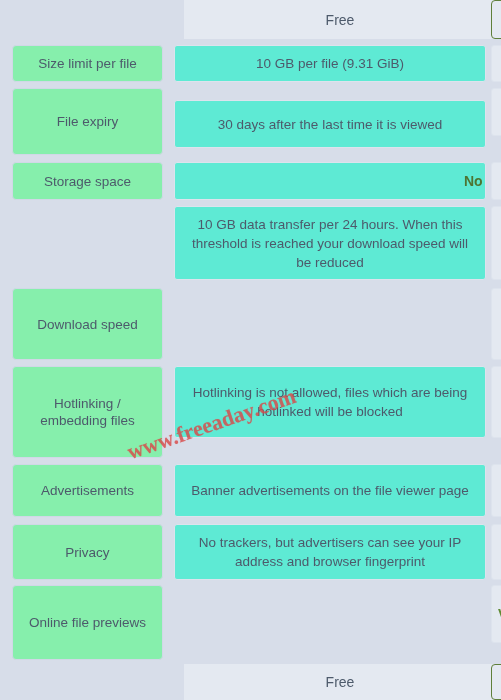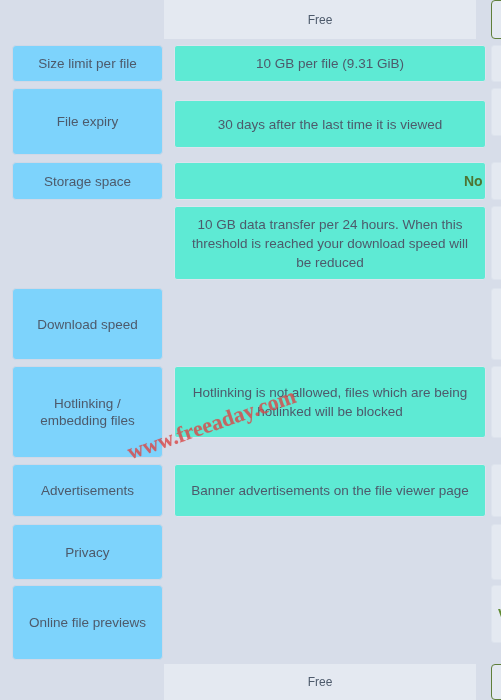--- a/index.html
+++ b/index.html
@@ -21,21 +21,21 @@
     width: 501px;
     height: 700px;
     overflow: hidden;
   }
 
   
   .cell-feature {
     position: absolute;
     left: 12px;
     width: 151px;
-    background: #7dd3fc;
+    background: #86efac;
     border: 1px solid #d0d8e6;
     border-radius: 4px;
     display: flex;
     align-items: center;
     justify-content: center;
     text-align: center;
     font-size: 13.5px;
     line-height: 17px;
     color: #4d5a6b;
     padding: 4px 8px;
@@ -75,27 +75,27 @@
     line-height: 19px;
     color: #4d5a6b;
     padding: 4px 6px;
     overflow: hidden;
     white-space: nowrap;
   }
 
   
   .band {
     position: absolute;
-    left: 164px;
+    left: 184px;
     width: 312px;
     background: #e4e9f1;
     display: flex;
     align-items: center;
     justify-content: center;
-    font-size: 12px;
+    font-size: 14px;
     color: #4d5a6b;
   }
 
   .band-paid {
     position: absolute;
     left: 491px;
     width: 69px;
     background: #e4e9f1;
     border: 1px solid #5f7f3a;
     border-radius: 4px;
@@ -213,20 +213,23 @@
   <div class="cell-free" style="top:464px; height:53px;">
     <span>Banner advertisements on the file viewer page</span>
   </div>
   <div class="cell-paid" style="top:464px; height:53px;">
     <span></span>
   </div>
 
   <div class="cell-feature" style="top:524px; height:56px;">
     <span>Privacy</span>
   </div>
+  <div class="cell-free" style="top:524px; height:56px;">
+    <span>No trackers, but advertisers can see your IP address and browser fingerprint</span>
+  </div>
   <div class="cell-paid" style="top:524px; height:56px;">
     <span></span>
   </div>
 
   <div class="cell-feature" style="top:585px; height:75px;">
     <span>Online file previews</span>
   </div>
   <div class="cell-paid" style="top:585px; height:58px;">
     <span class="green-mark">V</span>
   </div>

